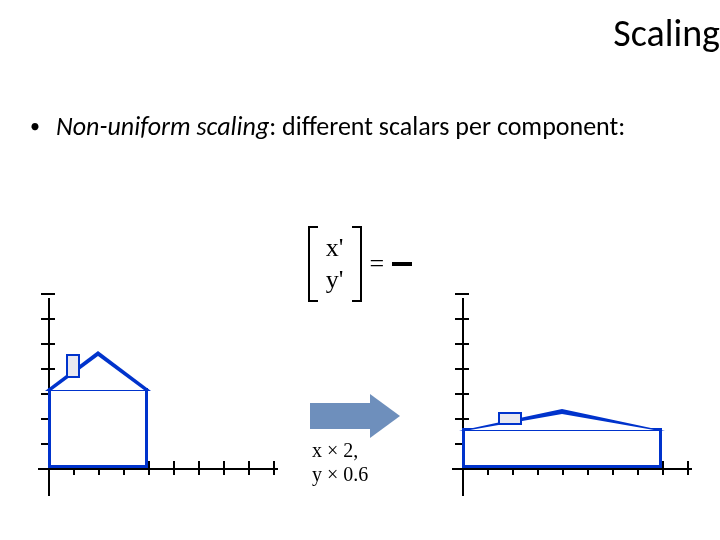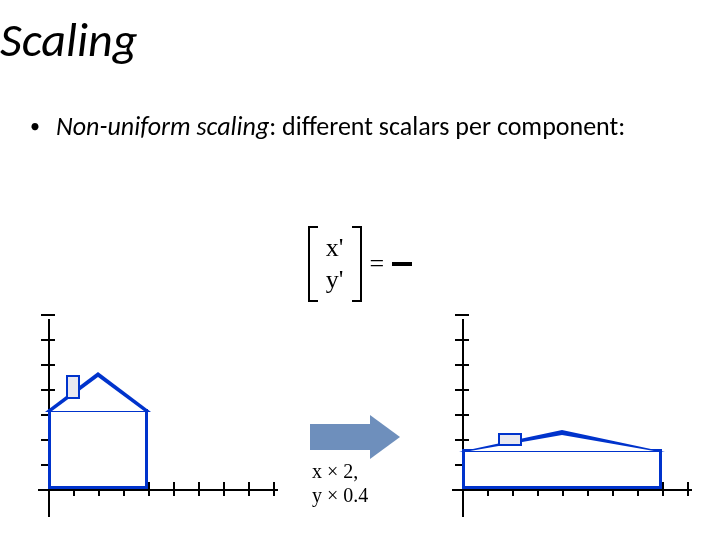--- a/index.html
+++ b/index.html
@@ -14,24 +14,23 @@
   .slide {
     position: relative;
     width: 720px;
     height: 540px;
   }
   .title {
     position: absolute;
     top: 10px;
     left: 0;
     width: 720px;
-    text-align: left;
-    font-size: 48px;
+    text-align: right;
+    font-size: 38px;
     font-weight: 400;
-    font-style: italic;
   }
   .bullet-block {
     position: absolute;
     top: 110px;
     left: 30px;
     width: 660px;
     font-size: 26px;
     line-height: 1.25;
   }
   .bullet-row {
@@ -82,21 +81,21 @@
     min-height: 64px;
   }
   .matrix-col span {
     line-height: 30px;
     white-space: nowrap;
   }
 
   
   .figures {
     position: absolute;
-    top: 319px;
+    top: 298px;
     left: 0;
     width: 716px;
     height: 220px;
   }
   .axes {
     position: absolute;
     width: 240px;
     height: 200px;
   }
   .axes.left-ax  { left: 38px;  top: 0; }
@@ -274,21 +273,21 @@
         <div class="body"></div>
       </div>
     </div>
 
     <div class="arrow">
       <div class="shaft"></div>
       <div class="head"></div>
     </div>
     <div class="arrow-label">
       <div>x × 2,</div>
-      <div>y × 0.4</div>
+      <div>y × 0.6</div>
     </div>
 
     <div class="axes right-ax">
       <div class="axis-line hline"></div>
       <div class="axis-line vline"></div>
       <div class="tick x" style="left:35px"></div>
       <div class="tick x" style="left:60px"></div>
       <div class="tick x" style="left:85px"></div>
       <div class="tick x" style="left:110px"></div>
       <div class="tick x" style="left:135px"></div>

